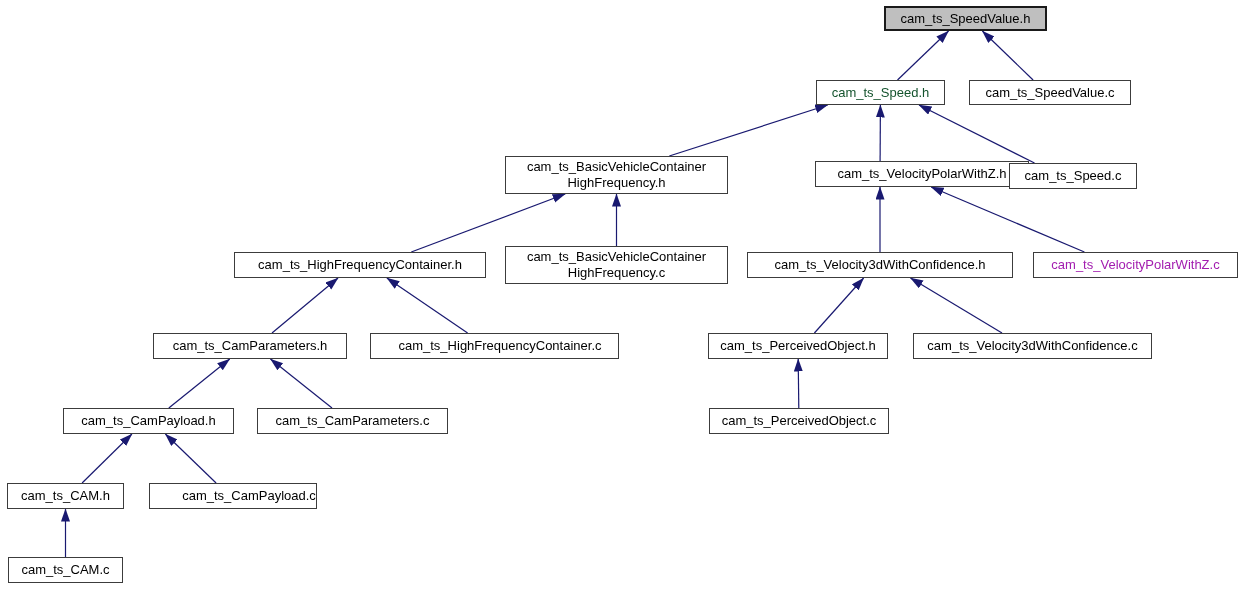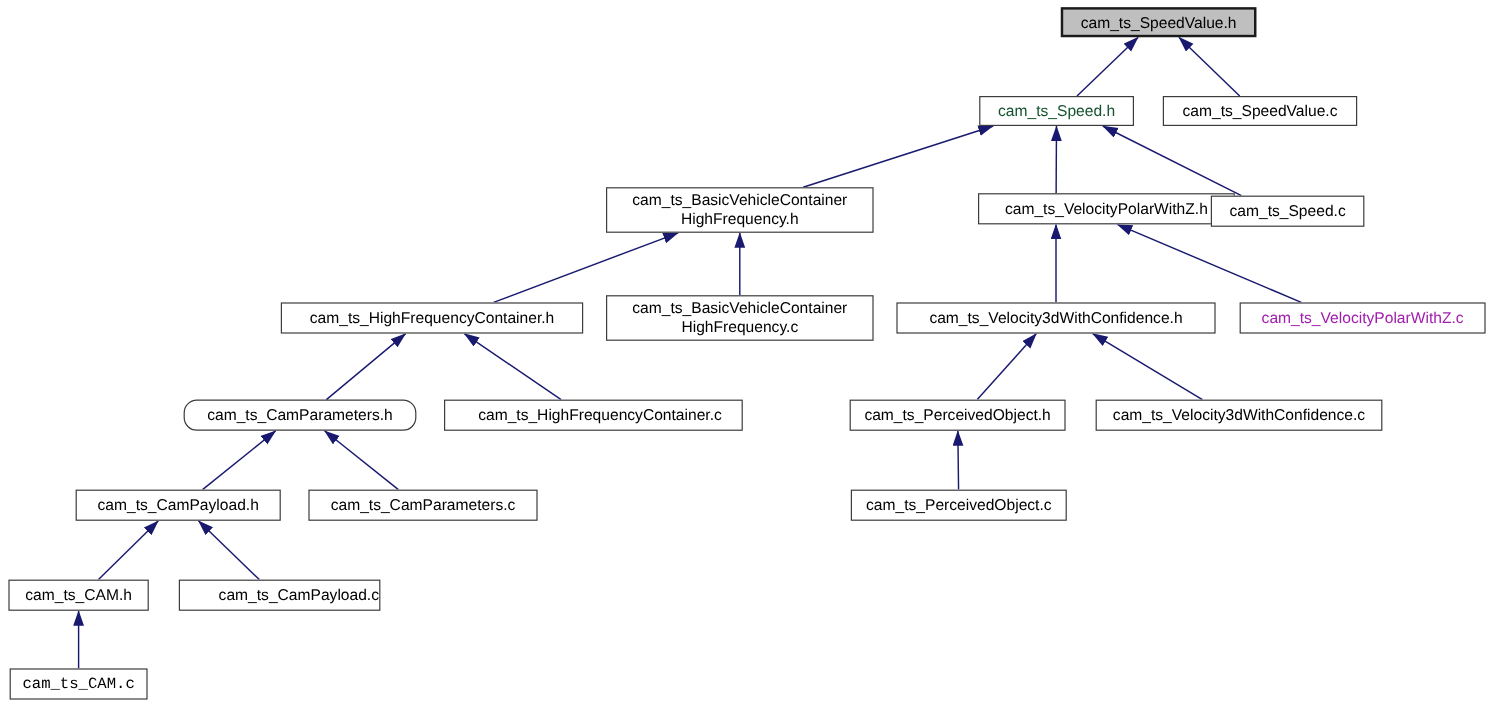--- a/index.html
+++ b/index.html
@@ -103,21 +103,21 @@
       <div class="node" style="left: 505px; top: 246px; width: 223px; height: 38px; background: rgb(255, 255, 255); border-color: rgb(60, 60, 60);">
         <span class="label" style="color: rgb(0, 0, 0);">cam_ts_BasicVehicleContainer
 HighFrequency.c</span>
       </div>
       <div class="node" style="left: 747px; top: 252px; width: 266px; height: 26px; background: rgb(255, 255, 255); border-color: rgb(60, 60, 60);">
         <span class="label" style="color: rgb(0, 0, 0);">cam_ts_Velocity3dWithConfidence.h</span>
       </div>
       <div class="node" style="left: 1033px; top: 252px; width: 205px; height: 26px; background: rgb(255, 255, 255); border-color: rgb(60, 60, 60);">
         <span class="label" style="color: #a21caf;">cam_ts_VelocityPolarWithZ.c</span>
       </div>
-      <div class="node" style="left: 153px; top: 333px; width: 194px; height: 26px; background: rgb(255, 255, 255); border-color: rgb(60, 60, 60); border-radius: 11px;">
+      <div class="node" style="left: 153px; top: 333px; width: 194px; height: 26px; background: rgb(255, 255, 255); border-color: rgb(60, 60, 60);">
         <span class="label" style="color: rgb(0, 0, 0);">cam_ts_CamParameters.h</span>
       </div>
       <div class="node" style="left: 370px; top: 333px; width: 249px; height: 26px; background: rgb(255, 255, 255); border-color: rgb(60, 60, 60); padding-left: 11px;">
         <span class="label" style="color: rgb(0, 0, 0);">cam_ts_HighFrequencyContainer.c</span>
       </div>
       <div class="node" style="left: 708px; top: 333px; width: 180px; height: 26px; background: rgb(255, 255, 255); border-color: rgb(60, 60, 60);">
         <span class="label" style="color: rgb(0, 0, 0);">cam_ts_PerceivedObject.h</span>
       </div>
       <div class="node" style="left: 913px; top: 333px; width: 239px; height: 26px; background: rgb(255, 255, 255); border-color: rgb(60, 60, 60);">
         <span class="label" style="color: rgb(0, 0, 0);">cam_ts_Velocity3dWithConfidence.c</span>
@@ -130,17 +130,17 @@
       </div>
       <div class="node" style="left: 709px; top: 408px; width: 180px; height: 26px; background: rgb(255, 255, 255); border-color: rgb(60, 60, 60);">
         <span class="label" style="color: rgb(0, 0, 0);">cam_ts_PerceivedObject.c</span>
       </div>
       <div class="node" style="left: 7px; top: 483px; width: 117px; height: 26px; background: rgb(255, 255, 255); border-color: rgb(60, 60, 60);">
         <span class="label" style="color: rgb(0, 0, 0);">cam_ts_CAM.h</span>
       </div>
       <div class="node" style="left: 149px; top: 483px; width: 168px; height: 26px; background: rgb(255, 255, 255); border-color: rgb(60, 60, 60); padding-left: 32px;">
         <span class="label" style="color: rgb(0, 0, 0);">cam_ts_CamPayload.c</span>
       </div>
-      <div class="node" style="left: 8px; top: 557px; width: 115px; height: 26px; background: rgb(255, 255, 255); border-color: rgb(60, 60, 60); font-family: Liberation Mono, monospace;">
+      <div class="node" style="left: 8px; top: 557px; width: 115px; height: 26px; background: rgb(255, 255, 255); border-color: rgb(60, 60, 60);">
         <span class="label" style="color: rgb(0, 0, 0);">cam_ts_CAM.c</span>
       </div>
     </div>
 </div>
 
 </body></html>

